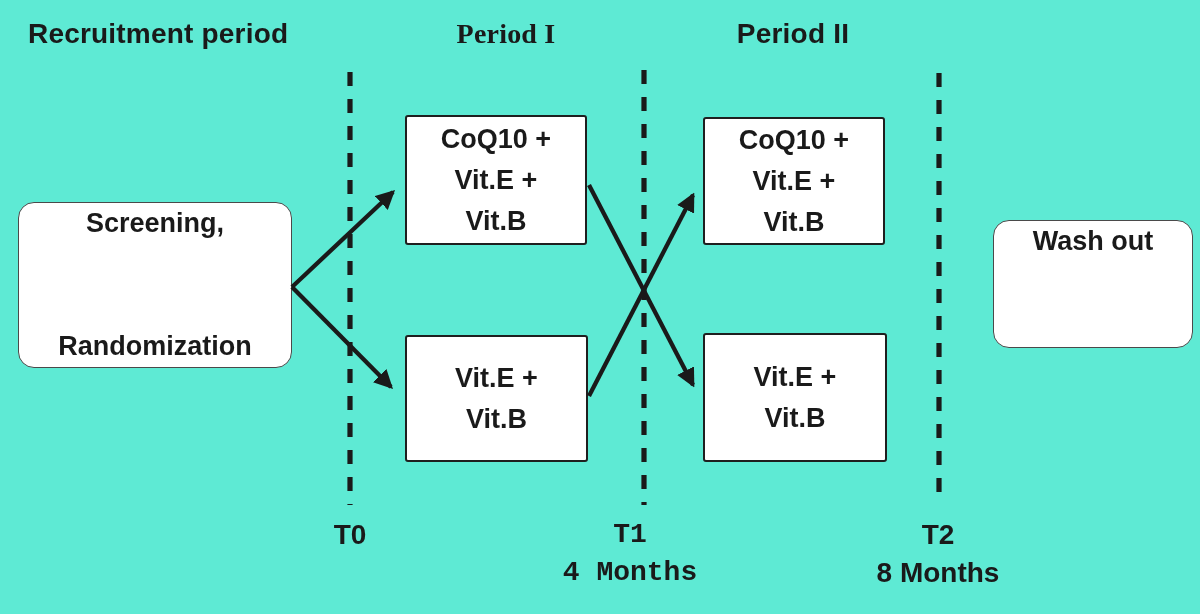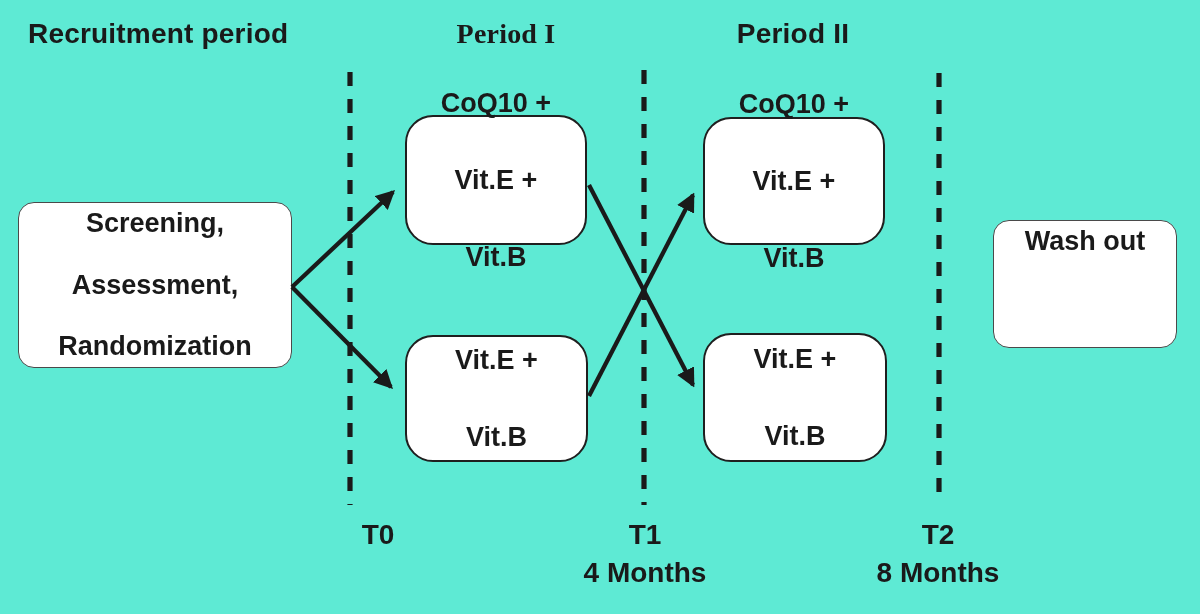--- a/index.html
+++ b/index.html
@@ -38,27 +38,27 @@
     box-sizing: border-box;
     z-index: 2;
   }
   .box .ln {
     display: block;
     font-size: 27px;
     line-height: 41px;
     white-space: nowrap;
   }
   .box-thin  { border: 1.6px solid #4a4a4a; border-radius: 16px; justify-content: space-between; }
-  .box-thick { border: 2.3px solid #1f1f1f; border-radius: 28px; gap: 36px; }
+  .box-thick { border: 2.3px solid #1f1f1f; border-radius: 3px; }
   #box-screening { left: 18px;  top: 202px; width: 274px; height: 166px; }
   #box-p1-top    { left: 405px; top: 115px; width: 182px; height: 130px; }
   #box-p1-bottom { left: 405px; top: 335px; width: 183px; height: 127px; }
   #box-p2-top    { left: 703px; top: 117px; width: 182px; height: 128px; }
   #box-p2-bottom { left: 703px; top: 333px; width: 184px; height: 129px; }
-  #box-washout   { left: 993px; top: 220px; width: 184px; height: 128px; }
+  #box-washout   { left: 993px; top: 220px; width: 200px; height: 128px; }
   svg.overlay {
     position: absolute;
     left: 0; top: 0;
     width: 1200px; height: 614px;
     z-index: 3;
     pointer-events: none;
   }
   .tcol {
     position: absolute;
     top: 516px;
@@ -67,36 +67,35 @@
     z-index: 2;
   }
   .tcol .tick, .tcol .tlabel {
     display: block;
     font-size: 28px;
     font-weight: bold;
     line-height: 38px;
     white-space: nowrap;
     color: #1a1a1a;
   }
-  #tcol-0 { left: 350px; margin-left: 28px; }
-  #tcol-1 { left: 645px; }
+  #tcol-0 { left: 350px; }
+  #tcol-1 { left: 630px; font-family: Liberation Mono, monospace; }
   #tcol-2 { left: 938px; }
 </style>
 </head>
 <body>
 
 <div class="stage">
 
   <div class="hdr" style="left:28px; top:18px;">Recruitment period</div>
   <div class="hdr centered" style="left:506px; top:18px;font-family:Liberation Serif, serif;">Period I</div>
   <div class="hdr centered" style="left:793px; top:18px;">Period II</div>
 
   <div class="box box-thin" id="box-screening">
     <span class="ln">Screening,</span>
-    <span class="ln">Assessment,</span>
     <span class="ln">Randomization</span>
   </div>
 
   <div class="box box-thick" id="box-p1-top">
     <span class="ln">CoQ10 +</span>
     <span class="ln">Vit.E +</span>
     <span class="ln">Vit.B</span>
   </div>
 
   <div class="box box-thick" id="box-p1-bottom">

